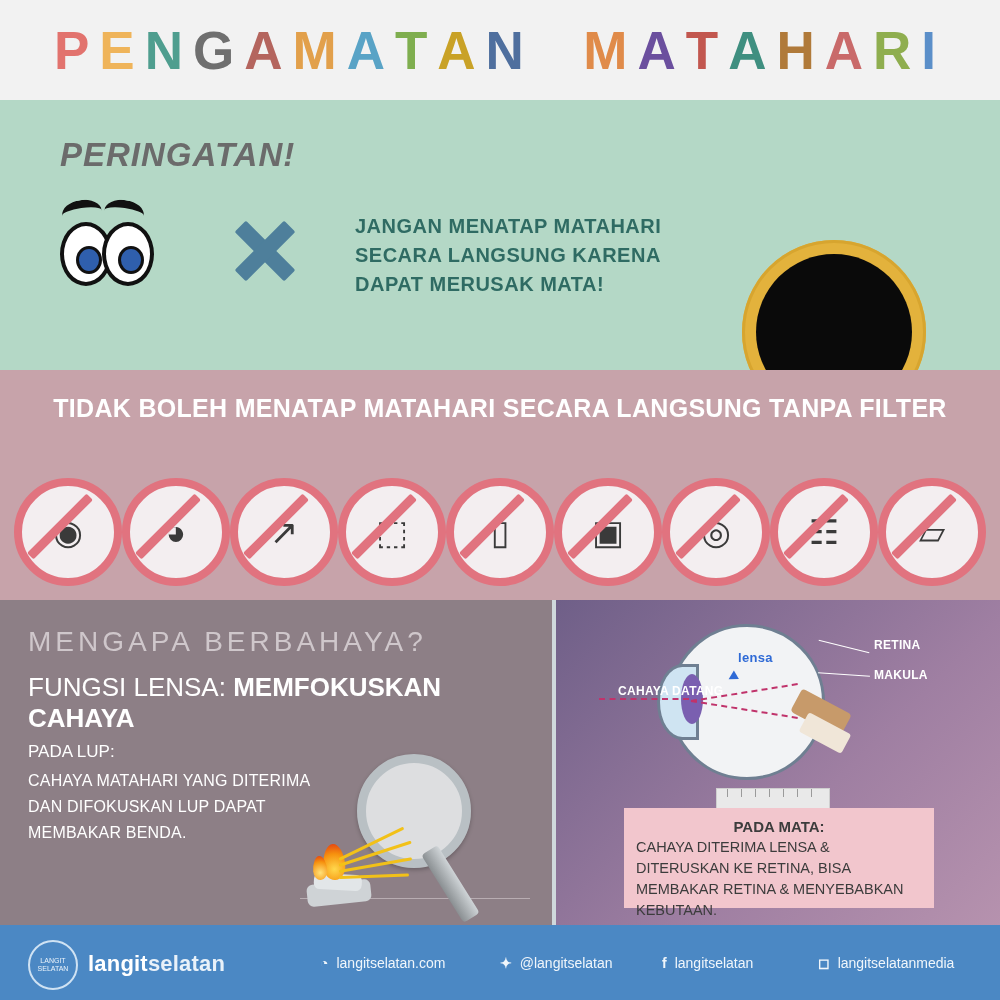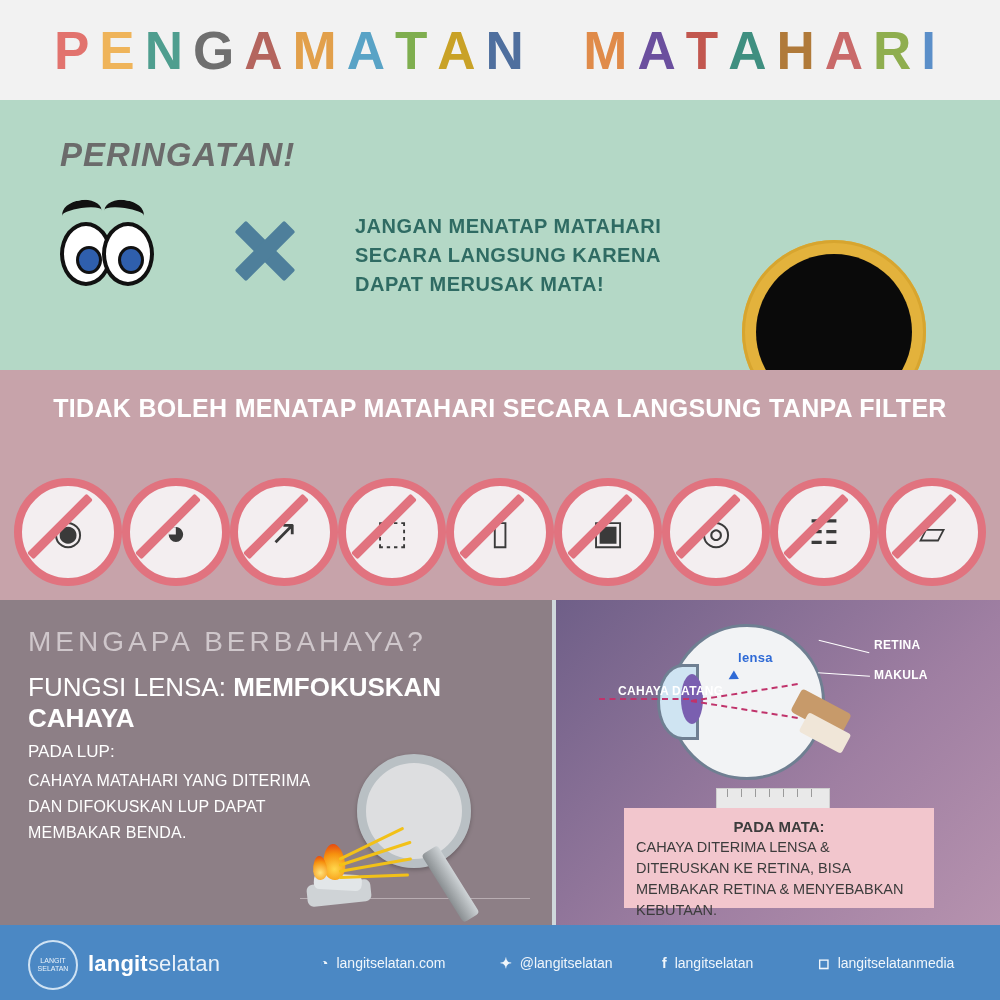--- a/index.html
+++ b/index.html
@@ -215,21 +215,21 @@
   }
   .brand-seal{
     position:absolute;left:28px;top:15px;width:46px;height:46px;border-radius:50%;
     border:2px solid #cfe2f3;display:flex;align-items:center;justify-content:center;
     font-size:7px;text-align:center;color:#eaf3fb;line-height:8px;
   }
   .brand-name{
     position:absolute;left:88px;top:26px;font-size:22px;letter-spacing:.2px;
   }
   .brand-name b{font-weight:bold;}
-  .brand-name span{font-weight:normal;color:#e8f1f9;}
+  .brand-name span{font-weight:bold;color:#e8f1f9;}
   .social{
     position:absolute;top:30px;font-size:14px;color:#f0f6fb;white-space:nowrap;
   }
   .social .g{display:inline-block;margin-right:8px;font-weight:bold;}
   .s1{left:320px;} .s2{left:500px;} .s3{left:662px;} .s4{left:818px;}
 </style>
 </head>
 <body>
 
 <div class="page">

